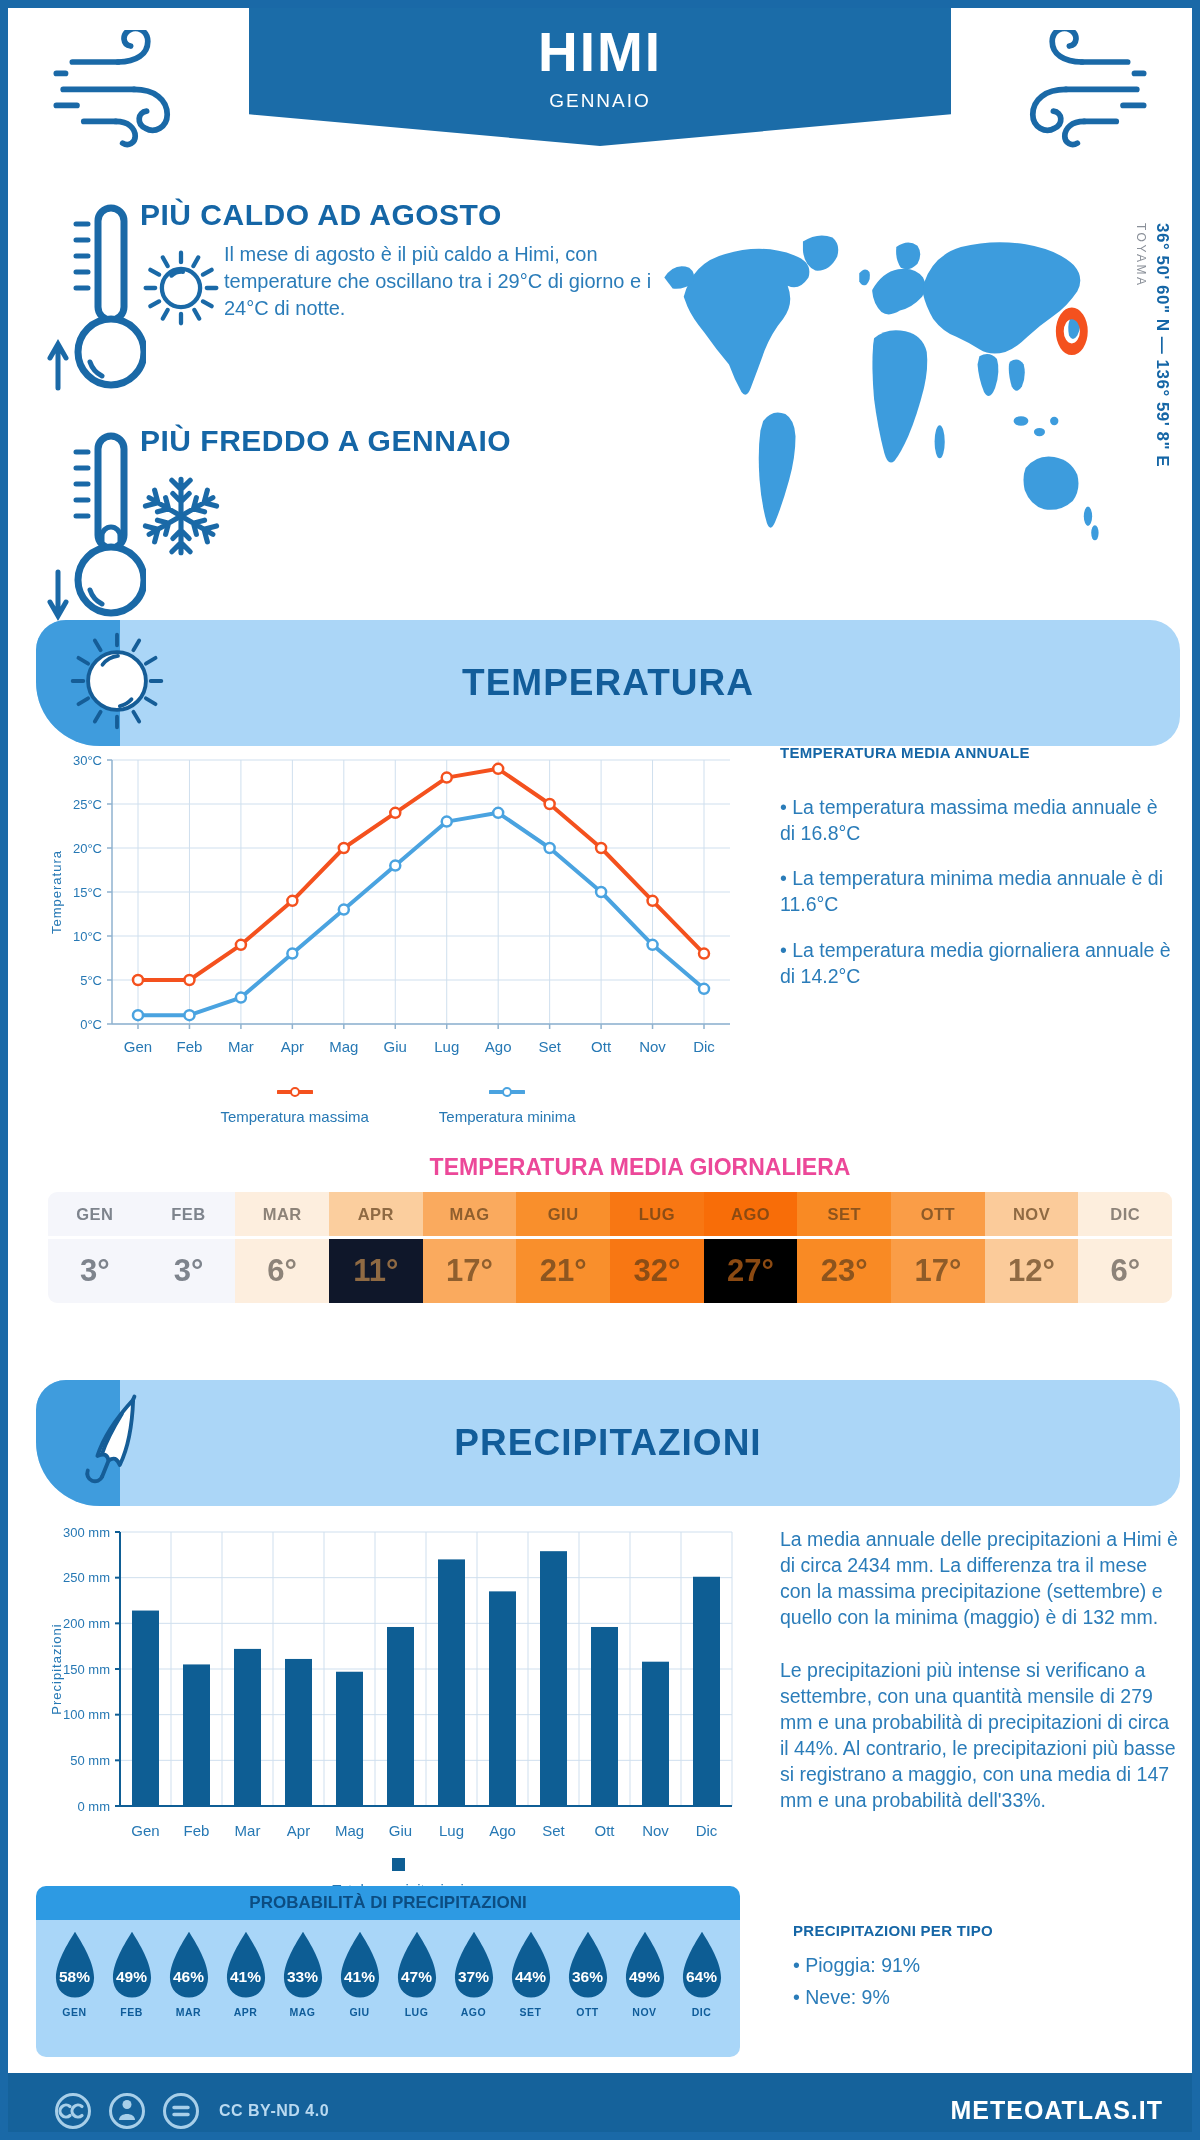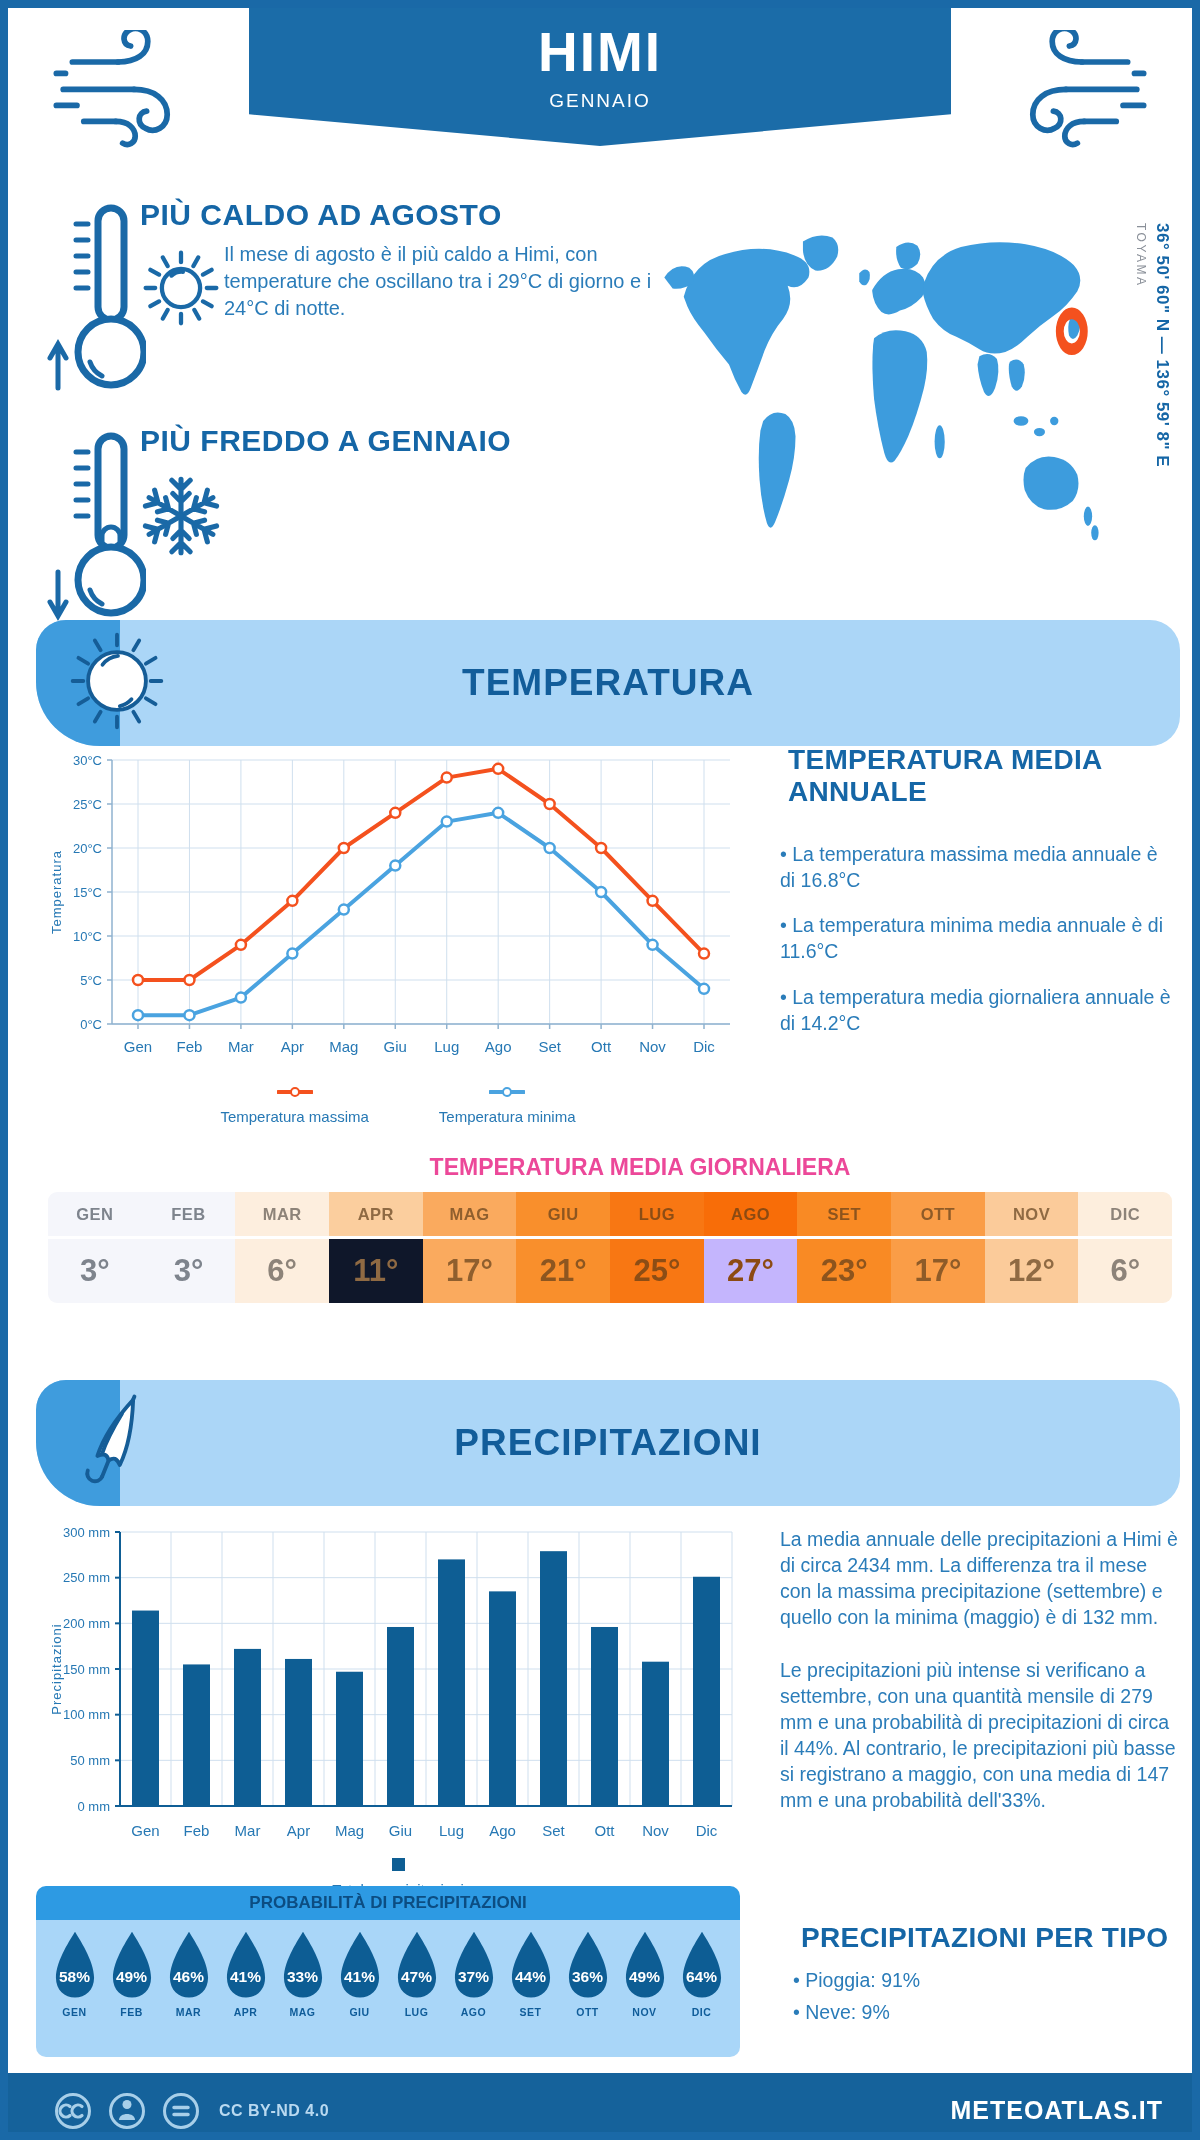--- a/index.html
+++ b/index.html
@@ -28,21 +28,21 @@
   
   .sec-banner{left:28px;width:1144px;height:126px;background:#abd6f7;
     border-radius:30px 30px 30px 64px;overflow:hidden;}
   .sec-dark{position:absolute;left:0;top:0;width:84px;height:100%;background:#3f9cdd;}
   .sec-title{position:absolute;left:0;top:0;width:100%;height:100%;display:flex;
     align-items:center;justify-content:center;font-size:37px;font-weight:bold;
     color:#125d9a;letter-spacing:1px;}
   .sec-icon{position:absolute;left:28px;top:8px;}
 
   
-  .col-head{font-size:28px;font-weight:bold;color:#1566a6;letter-spacing:.3px;margin-left:8px;}
+  .col-head{font-size:15px;font-weight:bold;color:#1566a6;letter-spacing:.3px;}
   .bullet{font-size:19.5px;line-height:1.32;color:#2a7cb9;margin-bottom:20px;}
   .bullet::before{content:"• ";}
   .para{font-size:19.5px;line-height:1.34;color:#2a7cb9;margin:0 0 26px 0;}
 
   
   .legend{display:flex;justify-content:center;gap:70px;align-items:center;}
   .legend-item{display:flex;align-items:center;gap:10px;font-size:15px;color:#2678b4;flex-direction:column;}
   .legend-sq{width:13px;height:13px;display:inline-block;}
 
   
@@ -331,25 +331,25 @@
       <div class="tt-col">
         <div class="tt-head" style="background:#faaa5e;color:#8f5f2e">MAG</div>
         <div class="tt-val" style="background:#faaa5e;color:#8f5f2e">17°</div>
       </div>
       <div class="tt-col">
         <div class="tt-head" style="background:#f98f2c;color:#8d5620">GIU</div>
         <div class="tt-val" style="background:#f98f2c;color:#8d5620">21°</div>
       </div>
       <div class="tt-col">
         <div class="tt-head" style="background:#f87713;color:#8c4d15">LUG</div>
-        <div class="tt-val" style="background:#f87713;color:#8c4d15">25°</div>
+        <div class="tt-val" style="background:#f87713;color:#8c4d15">32°</div>
       </div>
       <div class="tt-col">
         <div class="tt-head" style="background:#f86d08;color:#8c4a12">AGO</div>
-        <div class="tt-val" style="background:#c4b5fd;color:#8c4a12">27°</div>
+        <div class="tt-val" style="background:#000000;color:#8c4a12">27°</div>
       </div>
       <div class="tt-col">
         <div class="tt-head" style="background:#f98a24;color:#8d541d">SET</div>
         <div class="tt-val" style="background:#f98a24;color:#8d541d">23°</div>
       </div>
       <div class="tt-col">
         <div class="tt-head" style="background:#fa9d47;color:#8e5b28">OTT</div>
         <div class="tt-val" style="background:#fa9d47;color:#8e5b28">17°</div>
       </div>
       <div class="tt-col">

